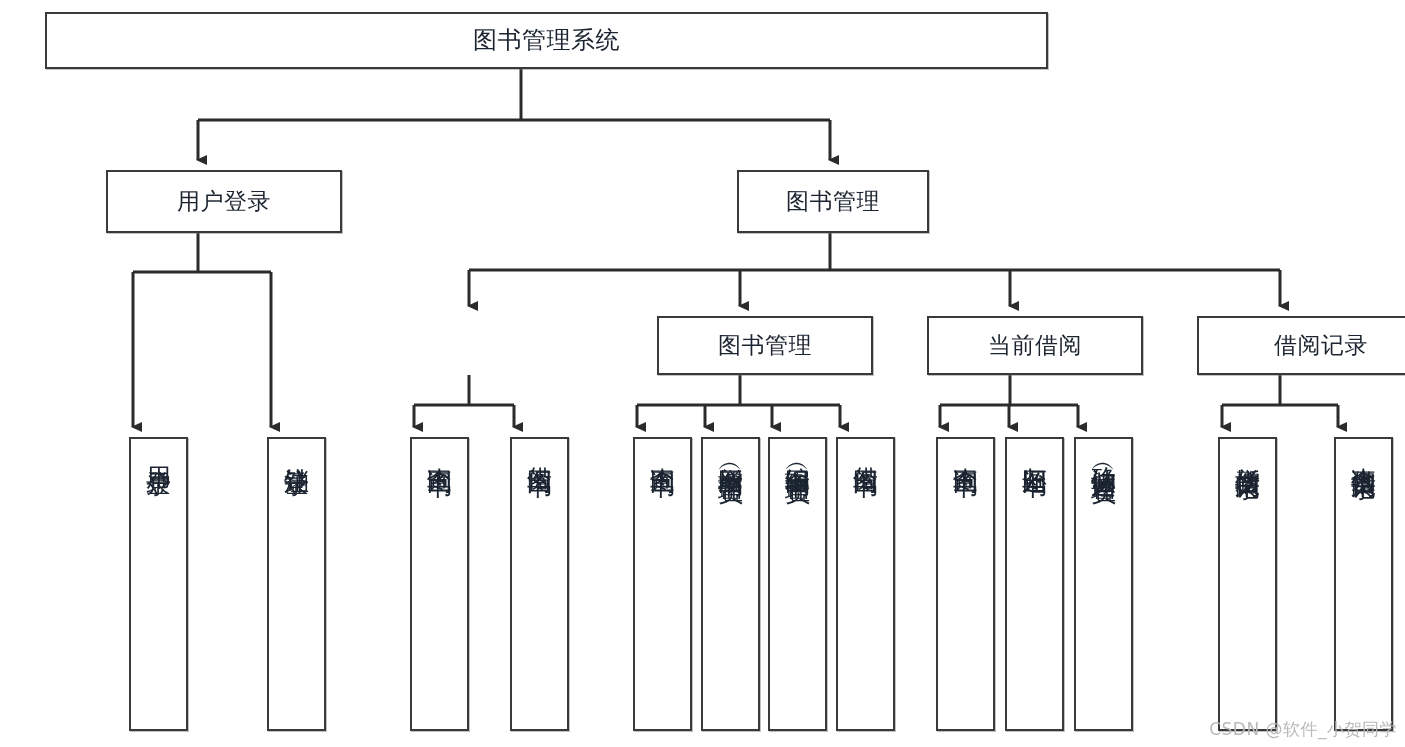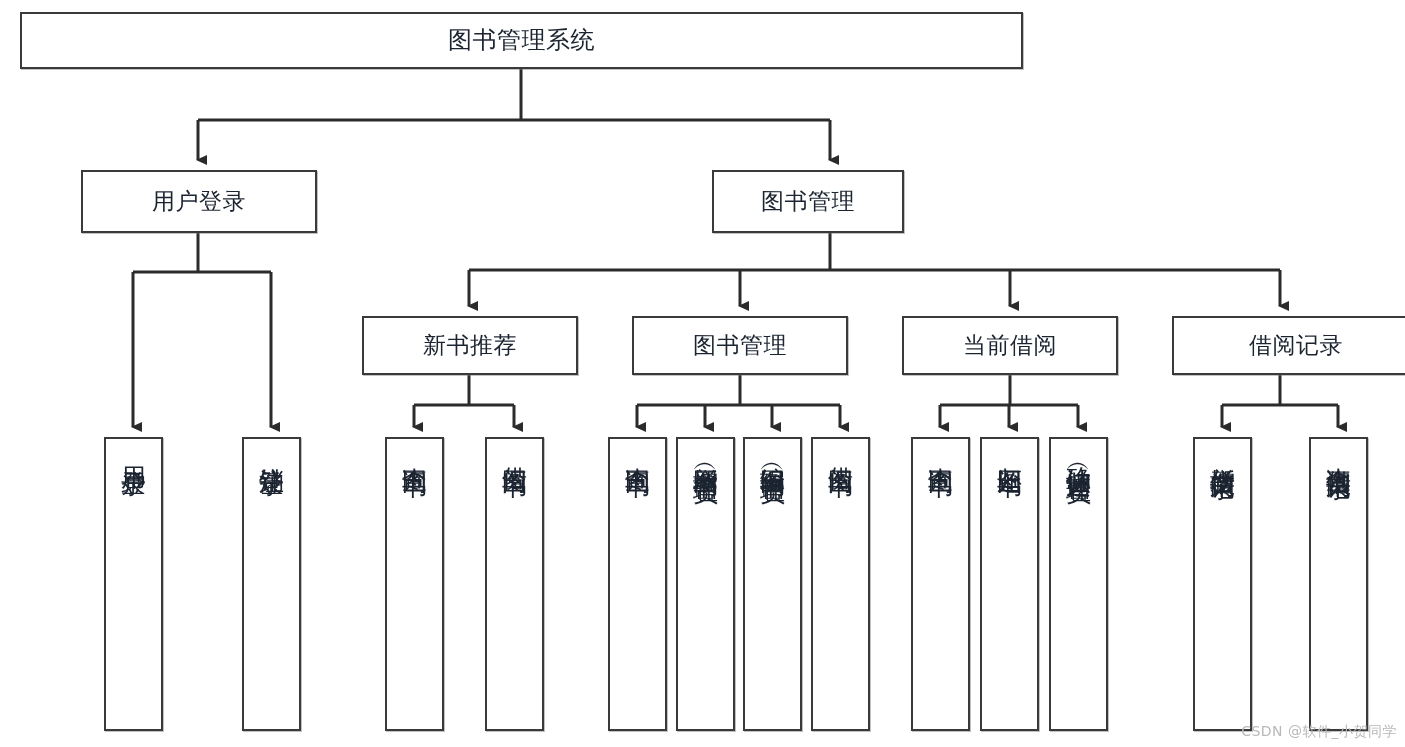--- a/index.html
+++ b/index.html
@@ -29,20 +29,21 @@
   .node {
     position: absolute;
     box-sizing: border-box;
     border: 2px solid #3a3a3a;
     background: #ffffff;
     display: flex;
     align-items: center;
     justify-content: center;
     color: #1b2430;
     box-shadow: 1px 1px 0 rgba(120,120,120,0.45);
+    margin-left: 25px;
   }
   .node .lbl {
     display: block;
     text-align: center;
     line-height: 1.12;
     letter-spacing: 0.5px;
   }
   
   .node.h .lbl {
     font-size: 23px;
@@ -60,21 +61,21 @@
     text-orientation: upright;
     font-size: 25px;
     line-height: 1;
     letter-spacing: 2px;
     white-space: nowrap;
   }
   .watermark {
     position: absolute;
     right: 8px;
     bottom: 6px;
-    font-size: 14px;
+    font-size: 17px;
     color: #b9b9b9;
     letter-spacing: 0.5px;
     white-space: nowrap;
   }
 </style>
 </head>
 <body>
 
 <div id="diagram">
 
@@ -136,23 +137,20 @@
   </div>
 
   <div class="node h" style="left:81px; top:170px; width:236px; height:63px;">
     <span class="lbl">用户登录</span>
   </div>
 
   <div class="node h" style="left:712px; top:170px; width:192px; height:63px;">
     <span class="lbl">图书管理</span>
   </div>
 
-  <div class="node h" style="left:362px; top:316px; width:216px; height:59px;">
-    <span class="lbl">新书推荐</span>
-  </div>
 
   <div class="node h" style="left:632px; top:316px; width:216px; height:59px;">
     <span class="lbl">图书管理</span>
   </div>
 
   <div class="node h" style="left:902px; top:316px; width:216px; height:59px;">
     <span class="lbl">当前借阅</span>
   </div>
 
   <div class="node h" style="left:1172px; top:316px; width:248px; height:59px;">

